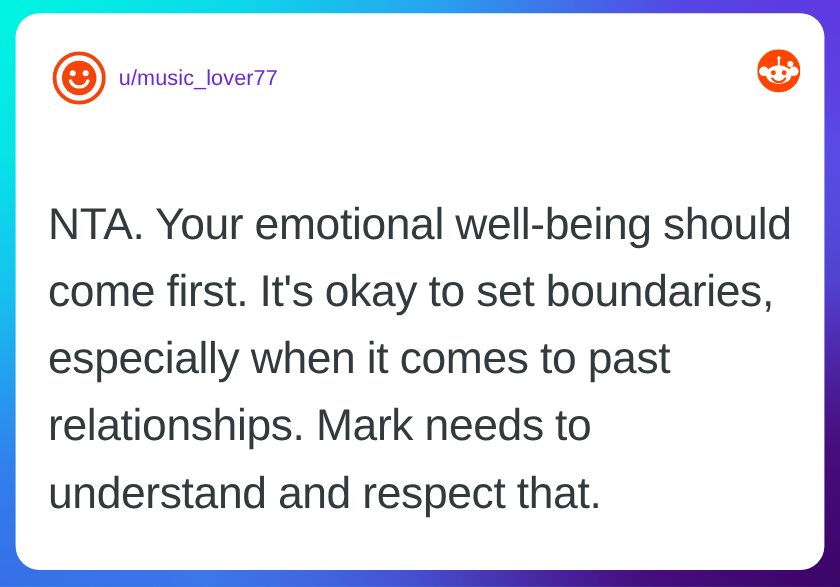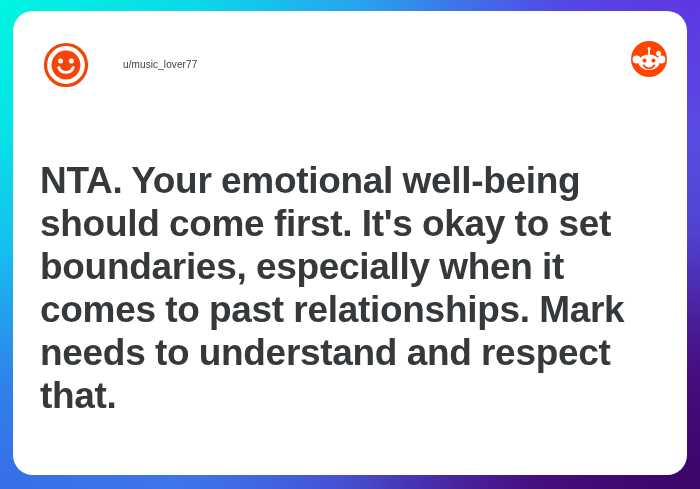--- a/index.html
+++ b/index.html
@@ -52,46 +52,44 @@
     width: 46px;
     height: 46px;
   }
 
   #username {
     position: absolute;
     left: 86px;
     top: 31px;
     height: 46px;
     line-height: 46px;
-    font-size: 10px;
-    color: #404040;
+    font-size: 18px;
+    color: #6d28d9;
     letter-spacing: 0.1px;
     white-space: nowrap;
-    margin-left: 24px;
   }
 
   #reddit-logo {
     position: absolute;
     left: 618px;
     top: 30px;
     width: 36px;
     height: 36px;
   }
 
   #comment-body {
     position: absolute;
     left: 27px;
     top: 148px;
     width: 625px;
     font-size: 37px;
-    line-height: 43px;
+    line-height: 56px;
     color: #36393c;
     letter-spacing: -0.3px;
     word-spacing: -0.5px;
-    font-weight: bold;
   }
 </style>
 </head>
 <body>
 
 <div id="screenshot">
 
   <div id="card">
 
     <div id="card-header">

